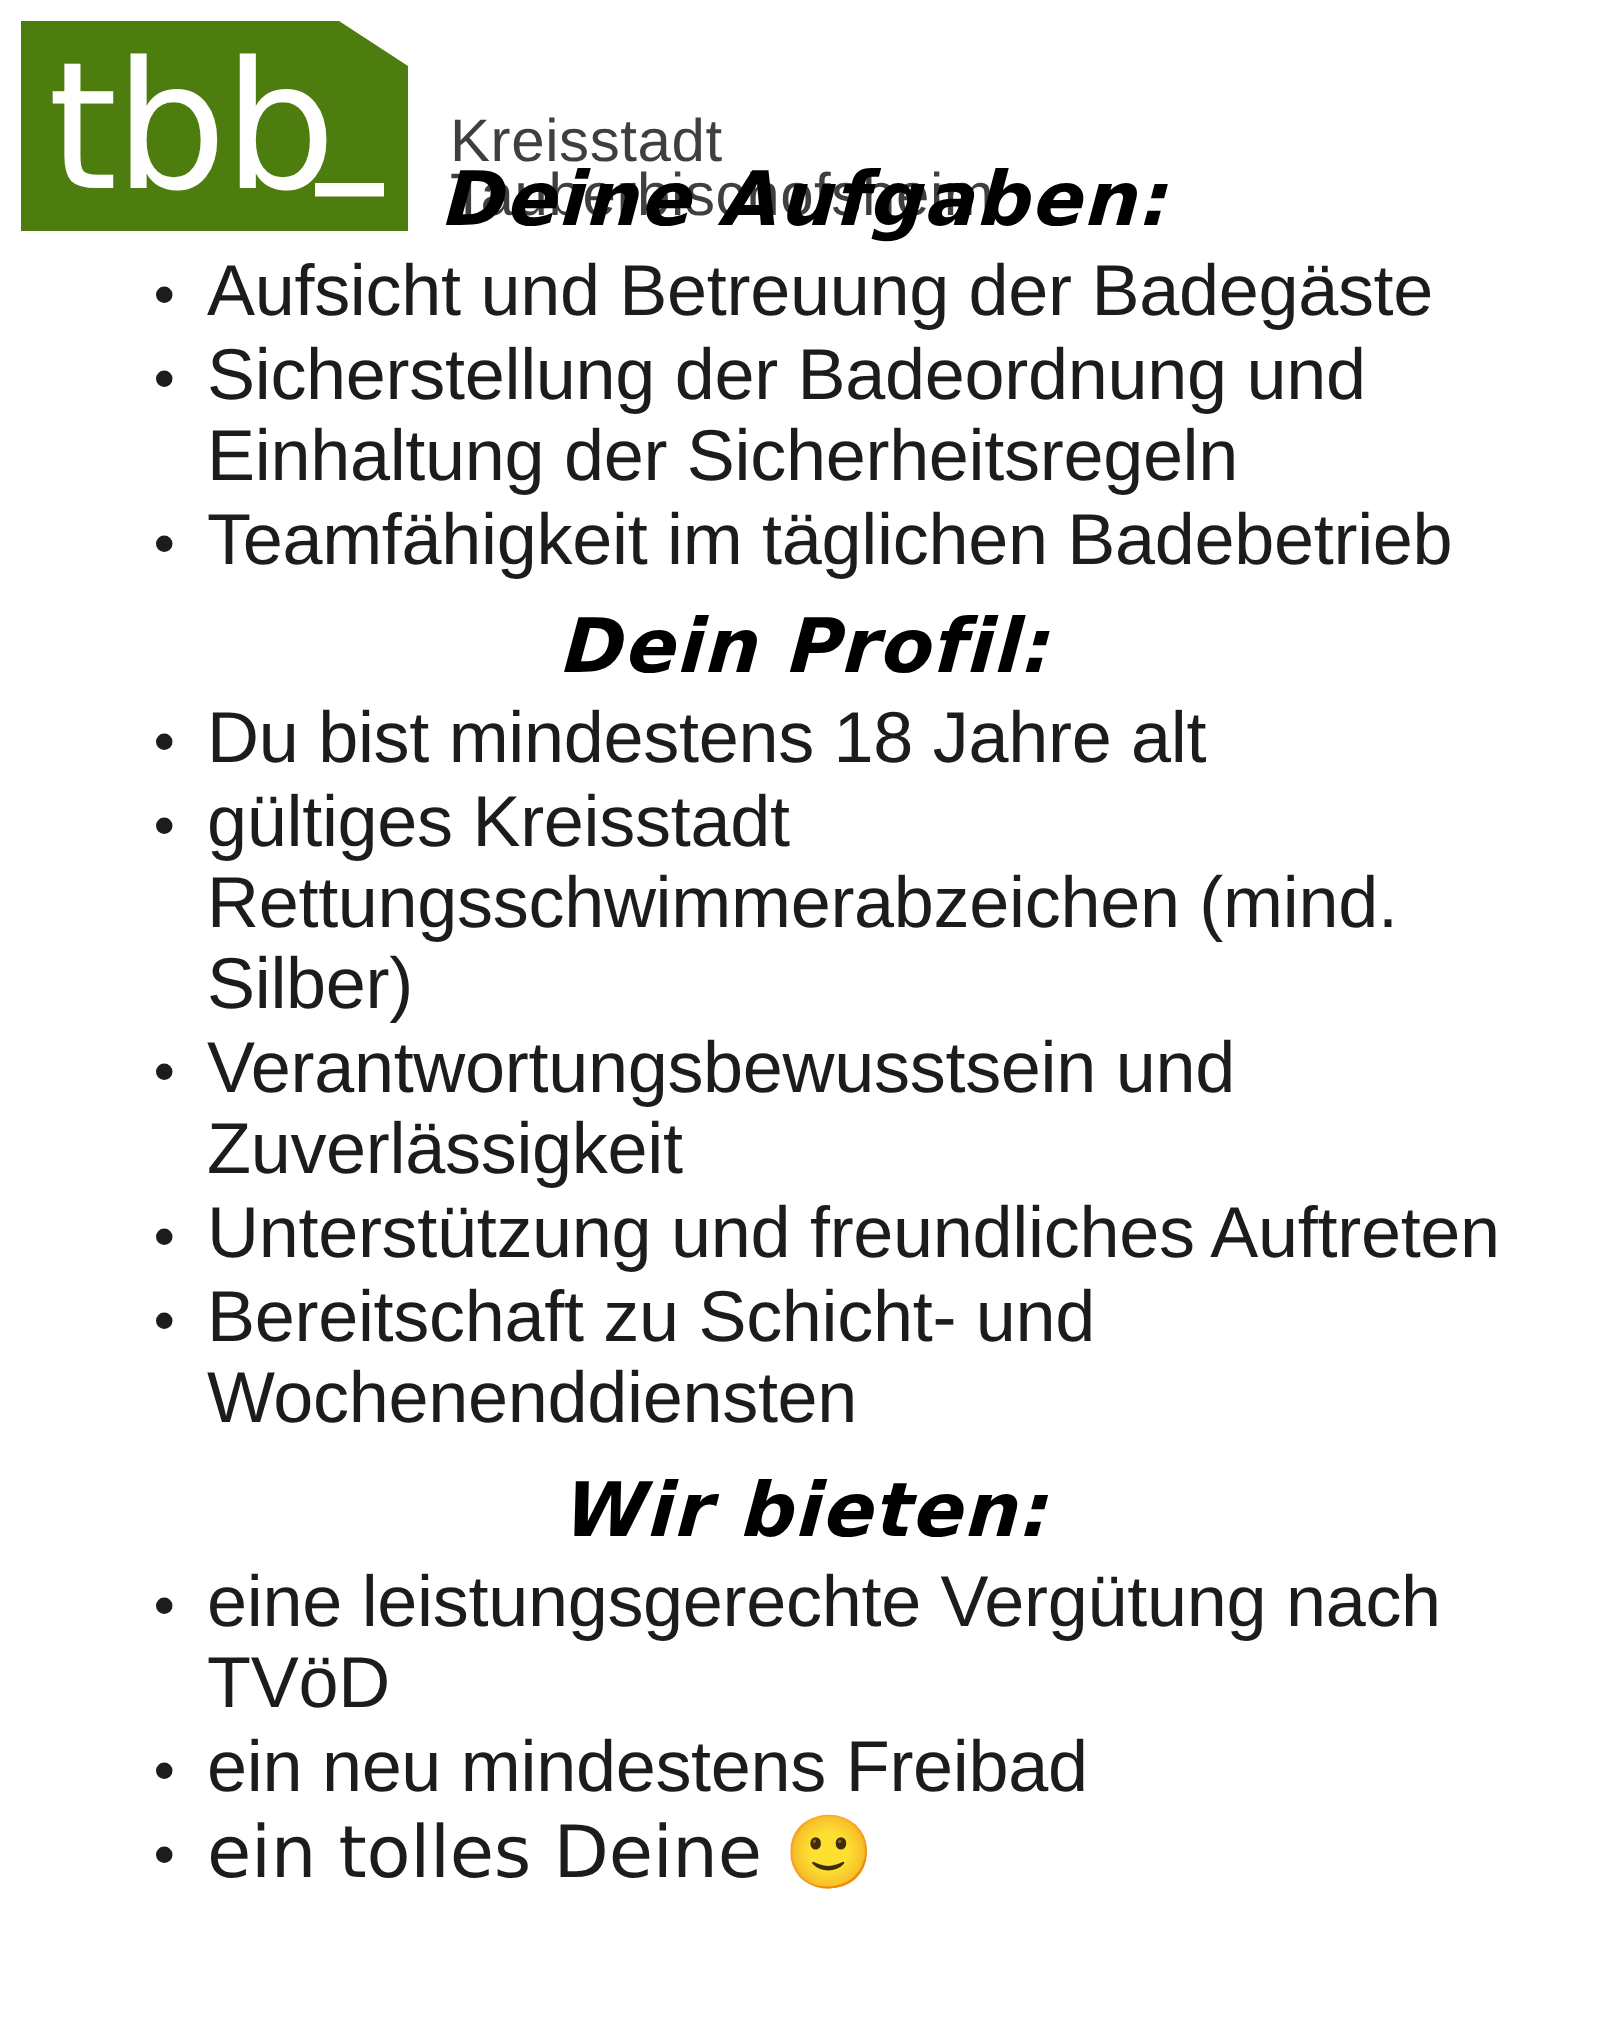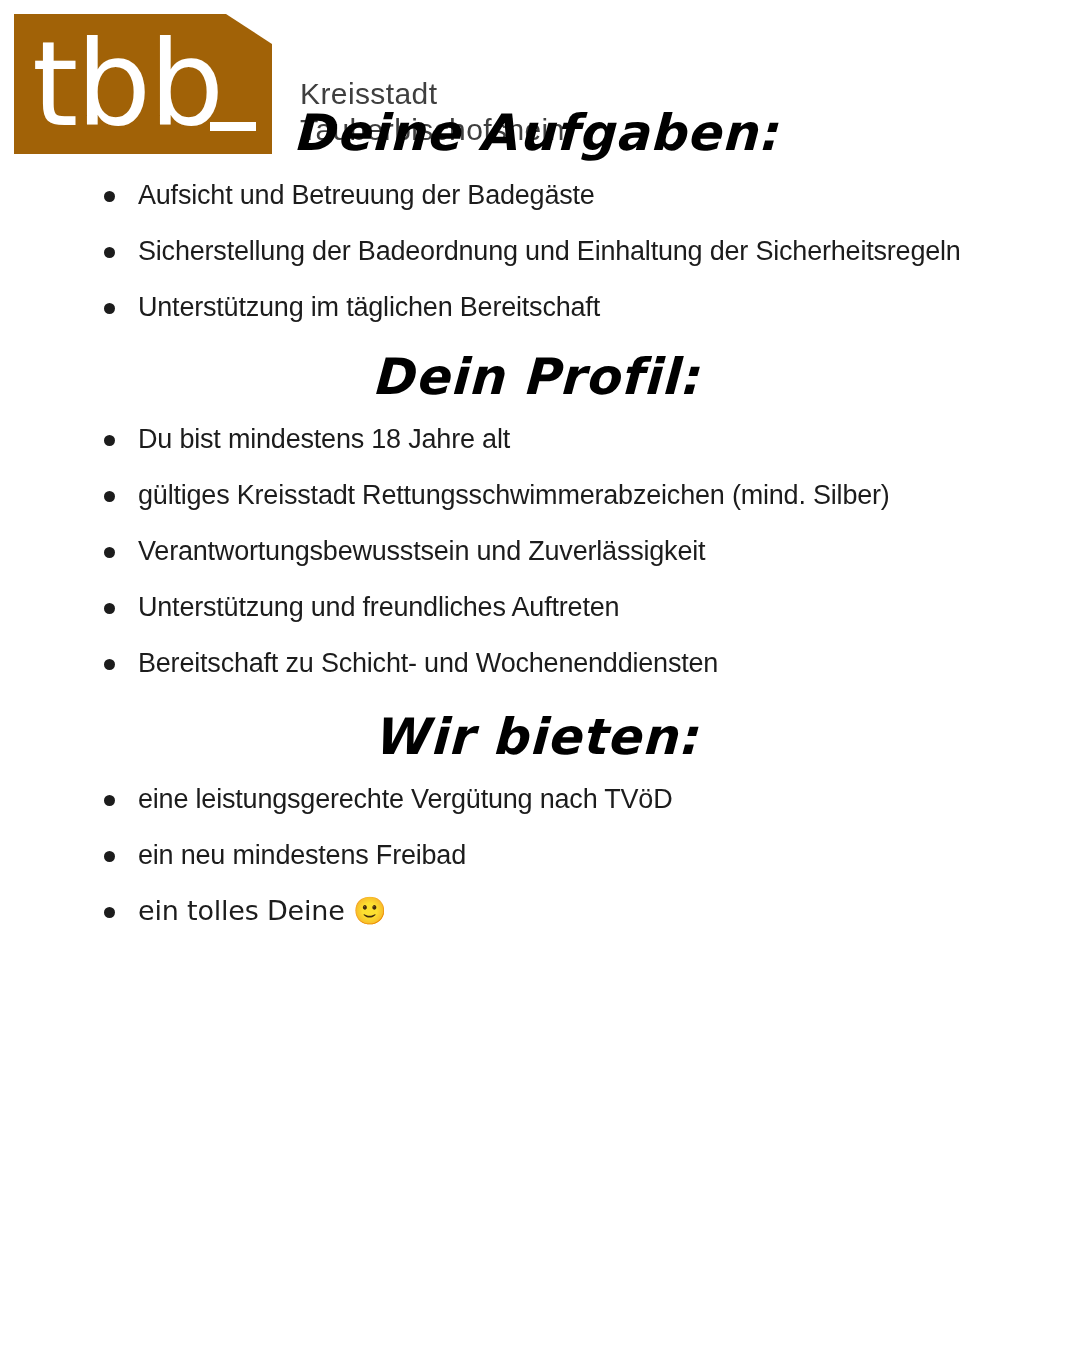--- a/index.html
+++ b/index.html
@@ -21,21 +21,21 @@
     display: flex;
     align-items: flex-start;
     padding: 14px 0 0 14px;
     height: 140px;
     box-sizing: border-box;
   }
   .logo-mark {
     position: relative;
     width: 258px;
     height: 140px;
-    background: #a16207;
+    background: #4d7c0f;
     flex: 0 0 auto;
   }
   
   .logo-mark::after {
     content: "";
     position: absolute;
     top: 0;
     right: 0;
     width: 0;
     height: 0;
@@ -58,21 +58,21 @@
     position: absolute;
     left: 196px;
     top: 108px;
     width: 46px;
     height: 9px;
     background: #ffffff;
   }
   .logo-words {
     margin-left: 28px;
     margin-top: 62px;
-    font-size: 30px;
+    font-size: 40px;
     line-height: 36px;
     color: #3f3f3f;
     letter-spacing: 0.4px;
     font-family: "Liberation Sans", sans-serif;
   }
 
   
   .content {
     padding: 0 26px 0 26px;
     box-sizing: border-box;
@@ -93,21 +93,21 @@
   .heading-2 { margin-top: 14px; }
   .heading-3 { margin-top: 18px; }
 
   ul.bullets {
     list-style: none;
     margin: 0;
     padding: 0 0 0 78px;
   }
   ul.bullets li {
     position: relative;
-    font-size: 27px;
+    font-size: 48px;
     line-height: 54px;
     color: #1c1c1c;
     margin: 0 0 2px 0;
     padding-left: 34px;
     letter-spacing: -0.2px;
   }
   ul.bullets li::before {
     content: "";
     position: absolute;
     left: 0;
@@ -134,21 +134,21 @@
     <div>Tauberbischofsheim</div>
   </div>
 </div>
 
 <div class="content">
 
   <h2 class="section-heading heading-1">Deine Aufgaben:</h2>
   <ul class="bullets">
     <li>Aufsicht und Betreuung der Badegäste</li>
     <li>Sicherstellung der Badeordnung und Einhaltung der Sicherheitsregeln</li>
-    <li>Unterstützung im täglichen Bereitschaft</li>
+    <li>Teamfähigkeit im täglichen Badebetrieb</li>
   </ul>
 
   <h2 class="section-heading heading-2">Dein Profil:</h2>
   <ul class="bullets">
     <li>Du bist mindestens 18 Jahre alt</li>
     <li>gültiges Kreisstadt Rettungsschwimmerabzeichen (mind. Silber)</li>
     <li>Verantwortungsbewusstsein und Zuverlässigkeit</li>
     <li>Unterstützung und freundliches Auftreten</li>
     <li>Bereitschaft zu Schicht- und Wochenenddiensten</li>
   </ul>

